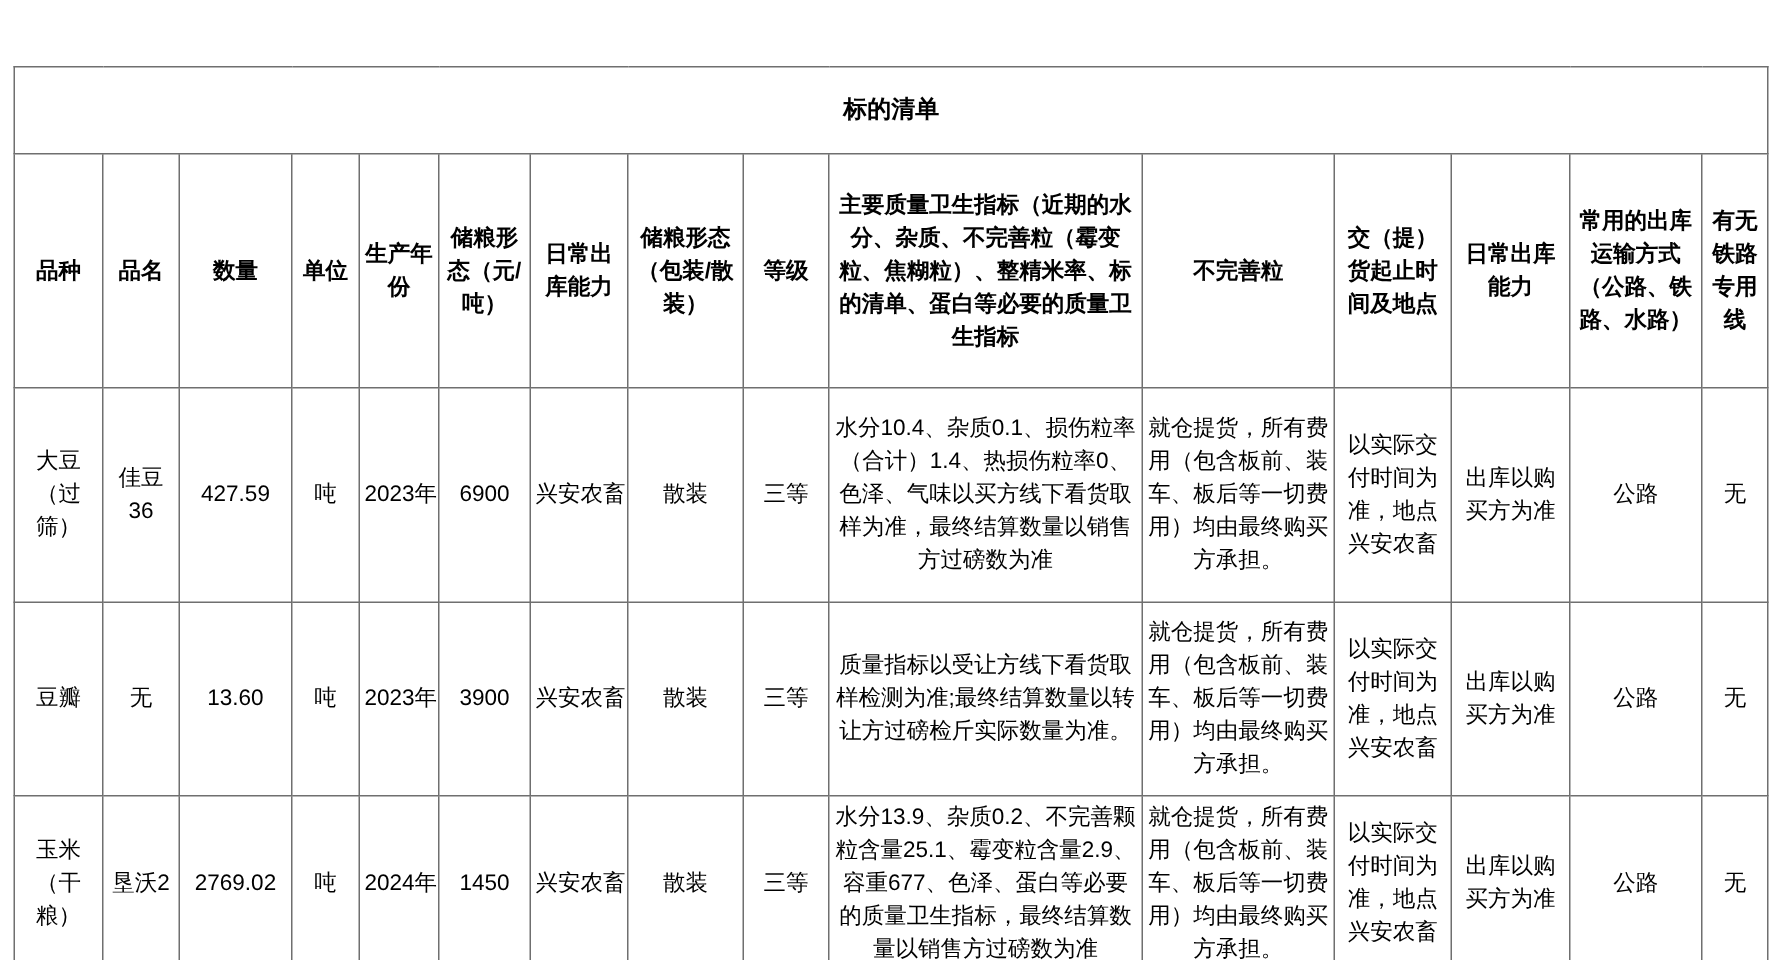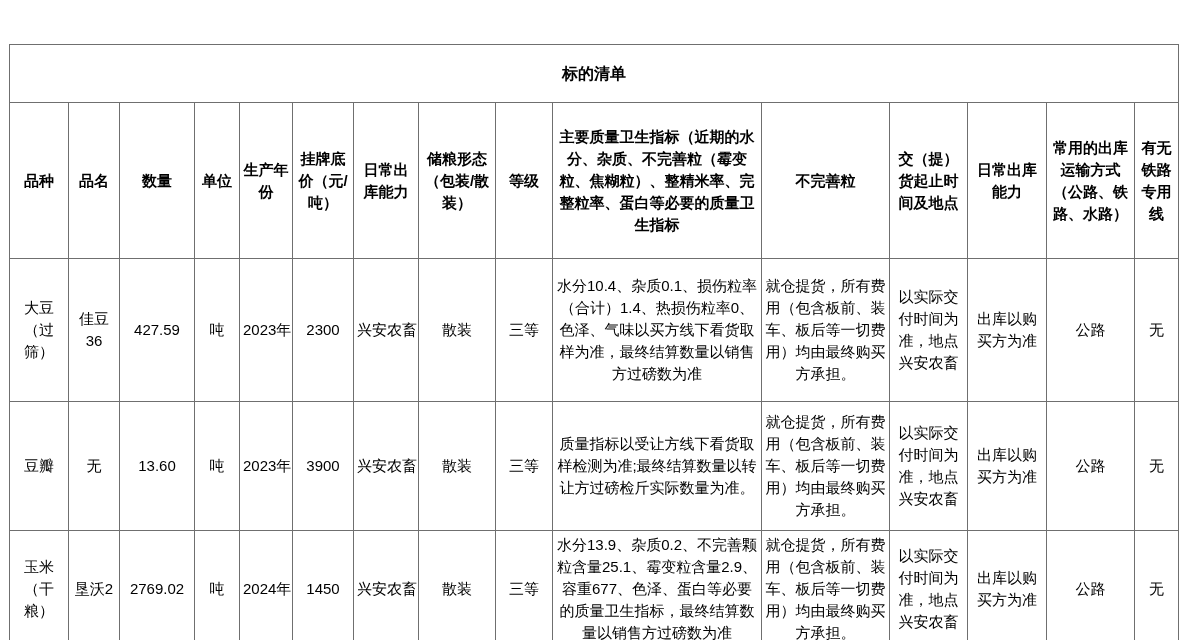--- a/index.html
+++ b/index.html
@@ -79,40 +79,40 @@
     <thead>
       <tr class="title-row">
         <th colspan="15">标的清单</th>
       </tr>
       <tr class="header-row">
         <th>品种</th>
         <th>品名</th>
         <th>数量</th>
         <th>单位</th>
         <th>生产年份</th>
-        <th>挂牌底价（元/吨）</th>
+        <th>储粮形态（元/吨）</th>
         <th>日常出库能力</th>
         <th>储粮形态（包装/散装）</th>
         <th>等级</th>
-        <th>主要质量卫生指标（近期的水分、杂质、不完善粒（霉变粒、焦糊粒）、整精米率、完整粒率、蛋白等必要的质量卫生指标</th>
+        <th>主要质量卫生指标（近期的水分、杂质、不完善粒（霉变粒、焦糊粒）、整精米率、标的清单、蛋白等必要的质量卫生指标</th>
         <th>不完善粒</th>
         <th>交（提）货起止时间及地点</th>
         <th>日常出库能力</th>
         <th>常用的出库运输方式（公路、铁路、水路）</th>
         <th class="vertical-head">有无铁路专用线</th>
       </tr>
     </thead>
     <tbody>
       <tr class="r1">
         <td>大豆（过筛）</td>
         <td>佳豆36</td>
         <td>427.59</td>
         <td>吨</td>
         <td>2023年</td>
-        <td>2300</td>
+        <td>6900</td>
         <td>兴安农畜</td>
         <td>散装</td>
         <td>三等</td>
         <td>水分10.4、杂质0.1、损伤粒率（合计）1.4、热损伤粒率0、色泽、气味以买方线下看货取样为准，最终结算数量以销售方过磅数为准</td>
         <td>就仓提货，所有费用（包含板前、装车、板后等一切费用）均由最终购买方承担。</td>
         <td>以实际交付时间为准，地点兴安农畜</td>
         <td>出库以购买方为准</td>
         <td>公路</td>
         <td>无</td>
       </tr>

